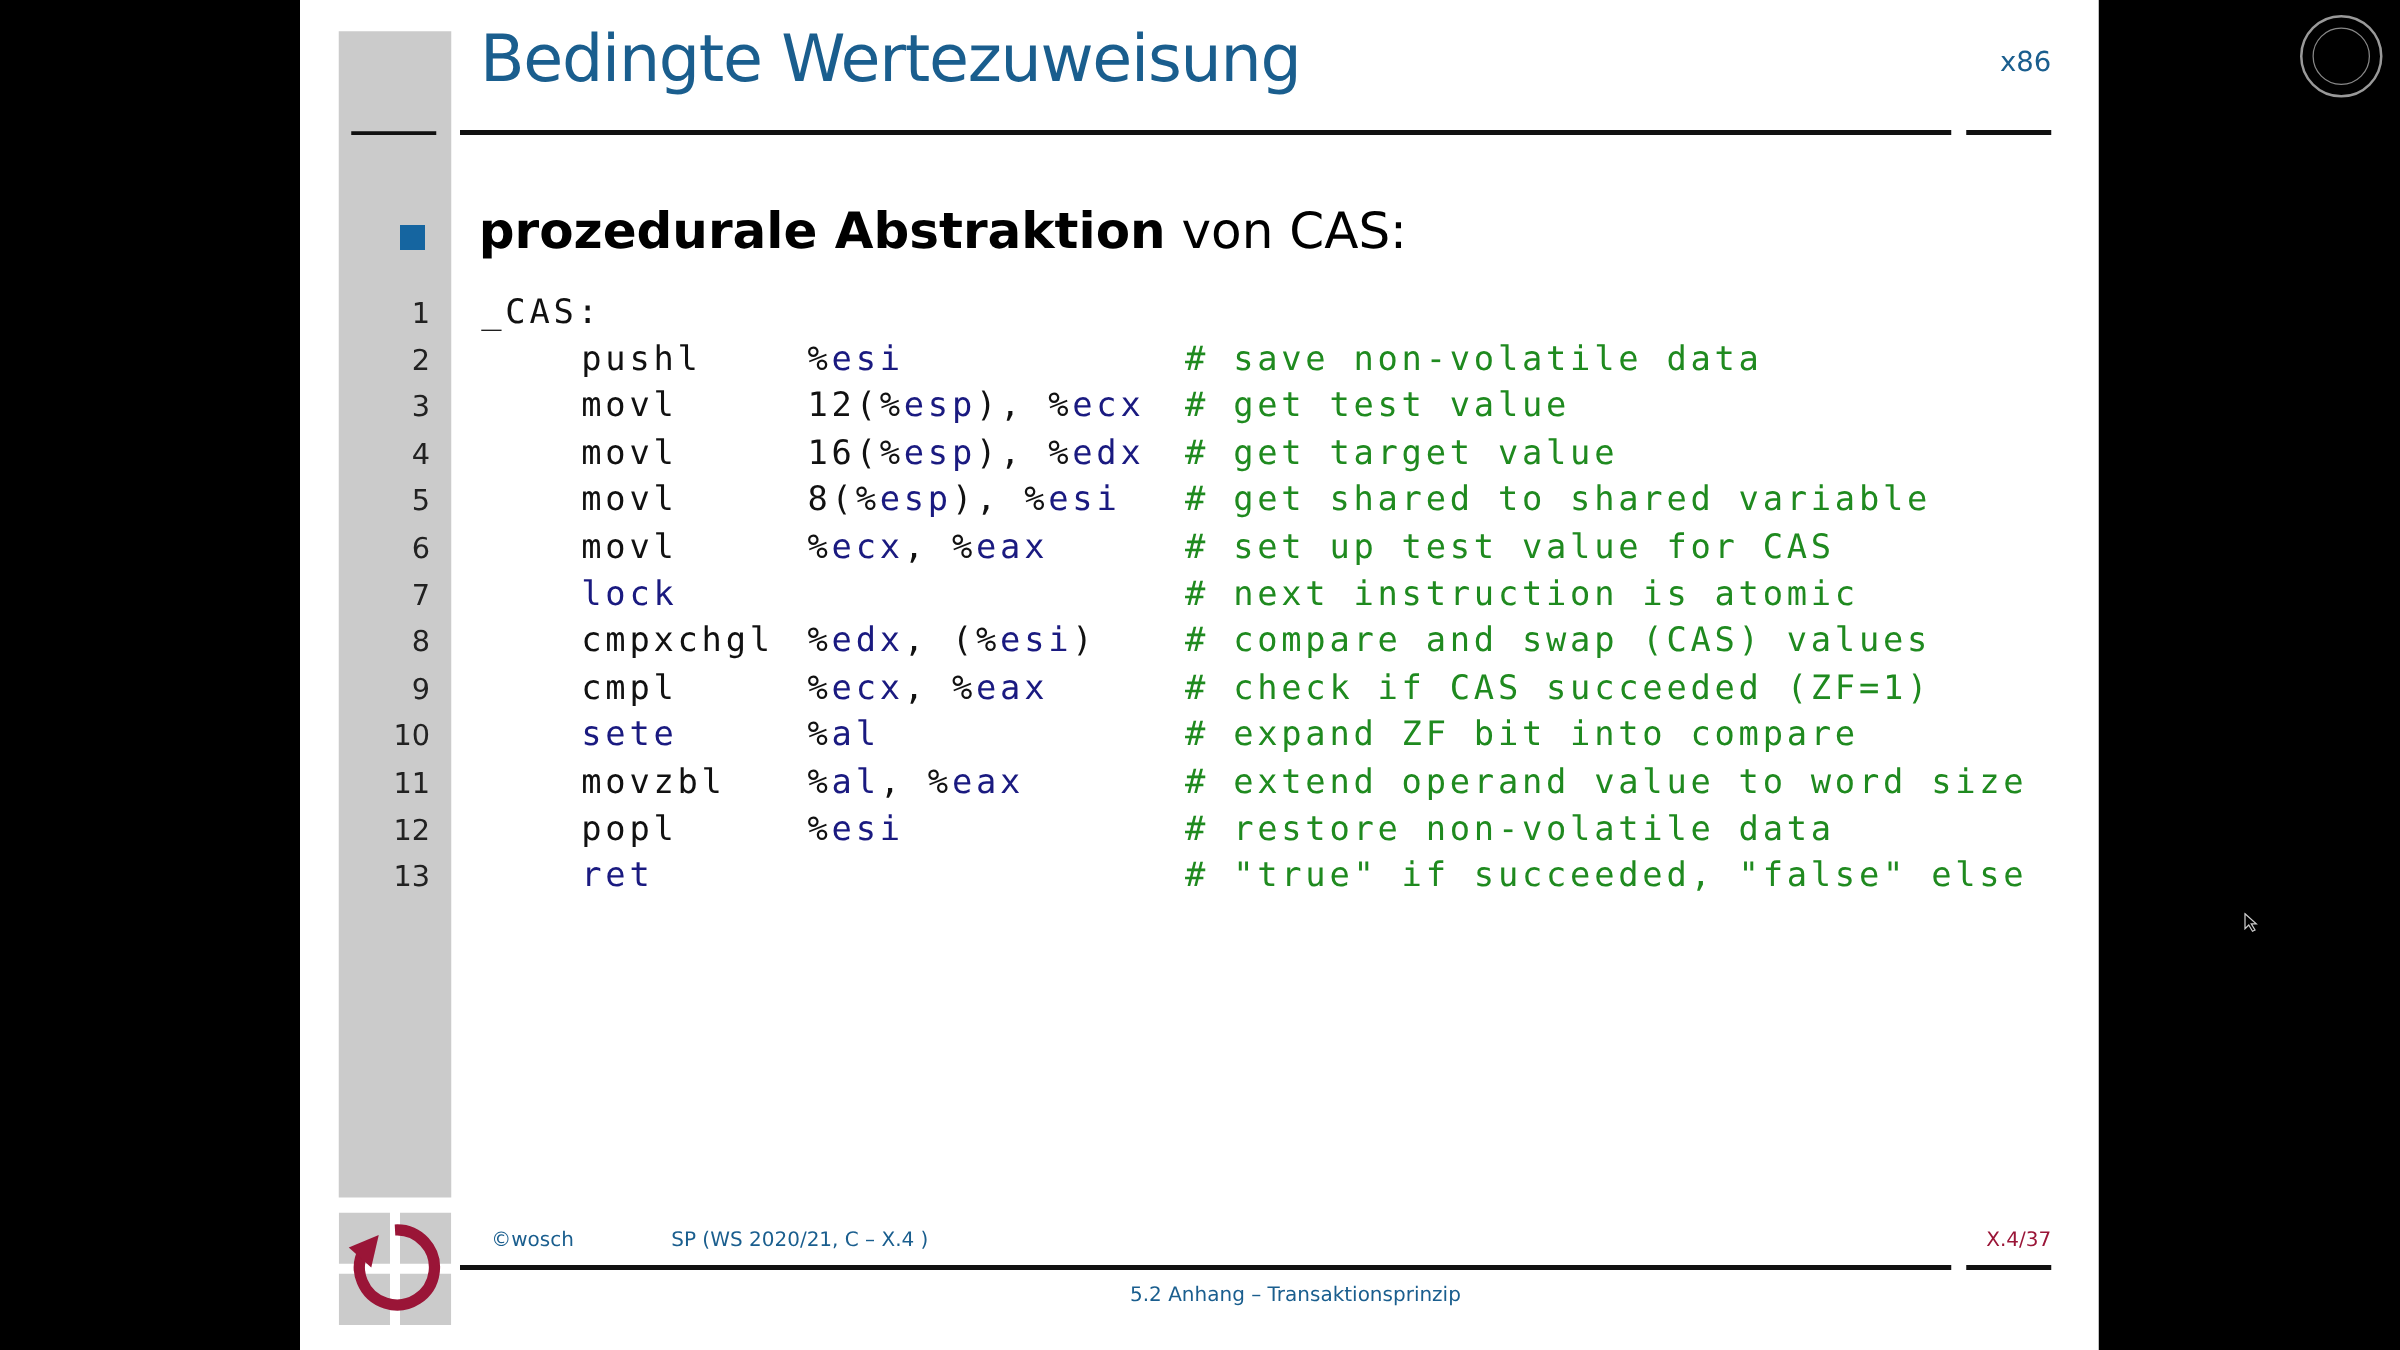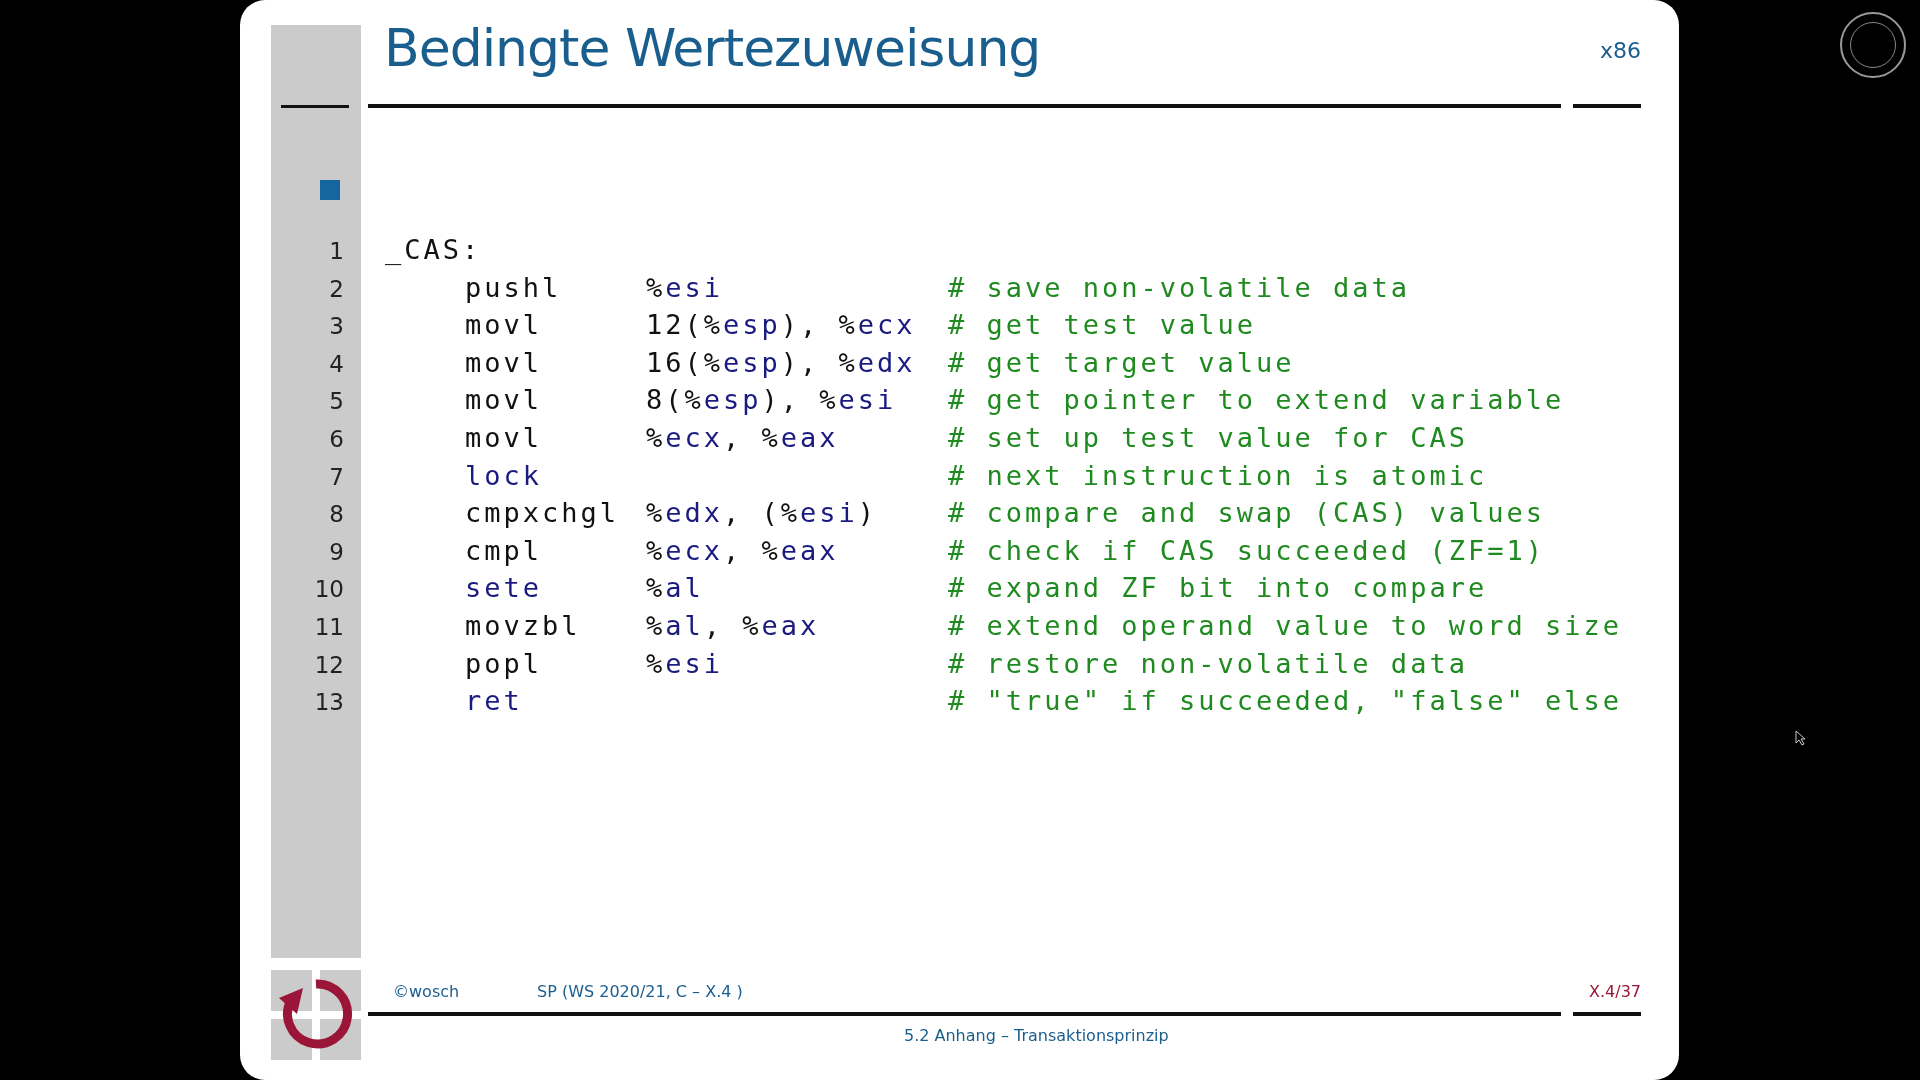--- a/index.html
+++ b/index.html
@@ -1,17 +1,17 @@
 <!DOCTYPE html>
 <html><head>
 <meta charset="utf-8">
 <style>
   html, body { margin:0; padding:0; }
   body { width:1920px; height:1080px; background:#000; position:relative; overflow:hidden; font-family:"DejaVu Sans", sans-serif; }
-  .slide { position:absolute; left:240px; top:0; width:1439px; height:1080px; background:#fff;border-radius:25px; }
+  .slide { position:absolute; left:240px; top:0; width:1439px; height:1080px; background:#fff; }
   .sidebar { position:absolute; left:31px; top:25px; width:90px; height:933px; background:#cbcbcb; }
   .side-rule { position:absolute; left:41px; top:105px; width:68px; height:3px; background:#111; }
   .title { position:absolute; left:144px; top:18px; font-size:52px; color:#1a5e8e; font-family:"DejaVu Sans", sans-serif; font-weight:normal; letter-spacing:-1px; white-space:nowrap; }
   .tag { position:absolute; right:38px; top:38px; font-size:22px; color:#1a5e8e; }
   .hrule { position:absolute; left:128px; top:104px; width:1193px; height:4px; background:#111; }
   .hrule-r { position:absolute; left:1333px; top:104px; width:68px; height:4px; background:#111; }
   .bullet-sq { position:absolute; left:80px; top:180px; width:20px; height:20px; background:#1565a0; }
   .bullet-text { position:absolute; left:143px; top:162px; font-size:40px; color:#000; white-space:nowrap; }
   .bullet-text b { font-weight:bold; }
   .code { position:absolute; left:0; top:234px; }
@@ -41,27 +41,28 @@
 <div class="slide">
   <div class="sidebar"></div>
   <div class="side-rule"></div>
 
   <div class="title">Bedingte Wertezuweisung</div>
   <div class="tag">x86</div>
   <div class="hrule"></div>
   <div class="hrule-r"></div>
 
   <div class="bullet-sq"></div>
+  <div class="bullet-text"><b>prozedurale Abstraktion</b><span> von CAS:</span></div>
 
   <div class="code" id="code">
       <div class="code-line" style="top: 0px;"><span class="ln">1</span><span class="c-label">_CAS:</span><span class="c-op"></span><span class="c-arg"></span><span class="c-com"></span></div>
       <div class="code-line" style="top: 37.6px;"><span class="ln">2</span><span class="c-label"></span><span class="c-op">pushl</span><span class="c-arg">%<span class="reg">esi</span></span><span class="c-com"># save non-volatile data</span></div>
       <div class="code-line" style="top: 75.2px;"><span class="ln">3</span><span class="c-label"></span><span class="c-op">movl</span><span class="c-arg">12(%<span class="reg">esp</span>), %<span class="reg">ecx</span></span><span class="c-com"># get test value</span></div>
       <div class="code-line" style="top: 112.8px;"><span class="ln">4</span><span class="c-label"></span><span class="c-op">movl</span><span class="c-arg">16(%<span class="reg">esp</span>), %<span class="reg">edx</span></span><span class="c-com"># get target value</span></div>
-      <div class="code-line" style="top: 150.4px;"><span class="ln">5</span><span class="c-label"></span><span class="c-op">movl</span><span class="c-arg">8(%<span class="reg">esp</span>), %<span class="reg">esi</span></span><span class="c-com"># get pointer to extend variable</span></div>
+      <div class="code-line" style="top: 150.4px;"><span class="ln">5</span><span class="c-label"></span><span class="c-op">movl</span><span class="c-arg">8(%<span class="reg">esp</span>), %<span class="reg">esi</span></span><span class="c-com"># get shared to shared variable</span></div>
       <div class="code-line" style="top: 188px;"><span class="ln">6</span><span class="c-label"></span><span class="c-op">movl</span><span class="c-arg">%<span class="reg">ecx</span>, %<span class="reg">eax</span></span><span class="c-com"># set up test value for CAS</span></div>
       <div class="code-line" style="top: 225.6px;"><span class="ln">7</span><span class="c-label"></span><span class="c-op kw">lock</span><span class="c-arg"></span><span class="c-com"># next instruction is atomic</span></div>
       <div class="code-line" style="top: 263.2px;"><span class="ln">8</span><span class="c-label"></span><span class="c-op">cmpxchgl</span><span class="c-arg">%<span class="reg">edx</span>, (%<span class="reg">esi</span>)</span><span class="c-com"># compare and swap (CAS) values</span></div>
       <div class="code-line" style="top: 300.8px;"><span class="ln">9</span><span class="c-label"></span><span class="c-op">cmpl</span><span class="c-arg">%<span class="reg">ecx</span>, %<span class="reg">eax</span></span><span class="c-com"># check if CAS succeeded (ZF=1)</span></div>
       <div class="code-line" style="top: 338.4px;"><span class="ln">10</span><span class="c-label"></span><span class="c-op kw">sete</span><span class="c-arg">%<span class="reg">al</span></span><span class="c-com"># expand ZF bit into compare</span></div>
       <div class="code-line" style="top: 376px;"><span class="ln">11</span><span class="c-label"></span><span class="c-op">movzbl</span><span class="c-arg">%<span class="reg">al</span>, %<span class="reg">eax</span></span><span class="c-com"># extend operand value to word size</span></div>
       <div class="code-line" style="top: 413.6px;"><span class="ln">12</span><span class="c-label"></span><span class="c-op">popl</span><span class="c-arg">%<span class="reg">esi</span></span><span class="c-com"># restore non-volatile data</span></div>
       <div class="code-line" style="top: 451.2px;"><span class="ln">13</span><span class="c-label"></span><span class="c-op kw">ret</span><span class="c-arg"></span><span class="c-com"># "true" if succeeded, "false" else</span></div>
     </div>
 

